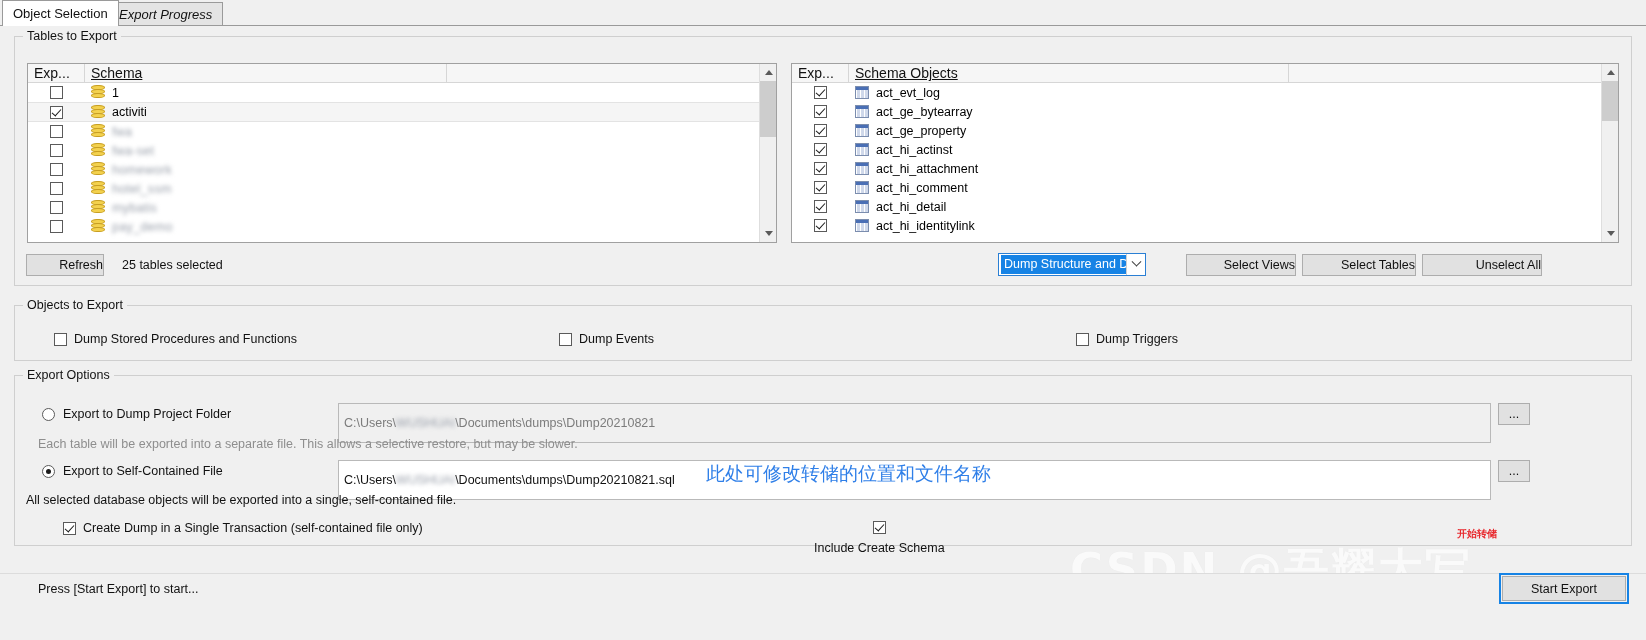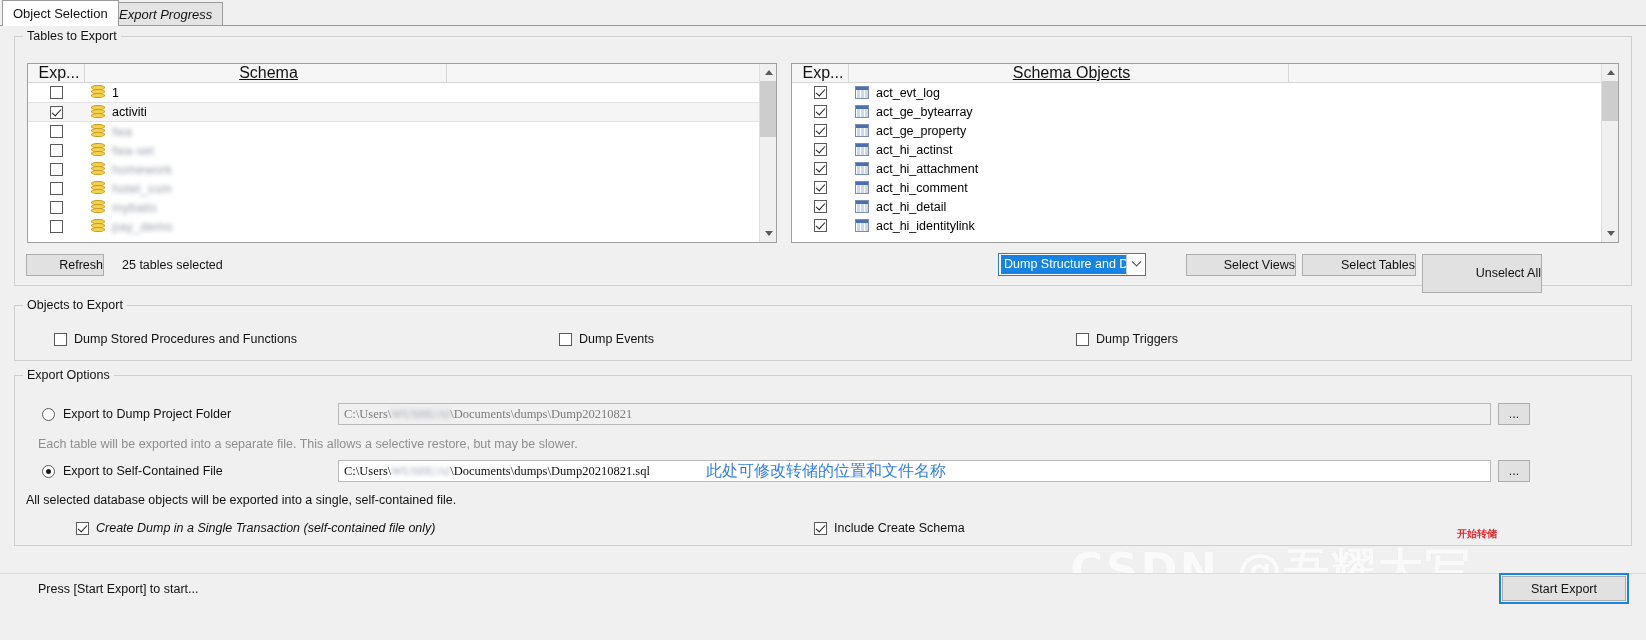--- a/index.html
+++ b/index.html
@@ -57,21 +57,21 @@
   }
   #list-schema  { left: 12px; top: 26px; width: 750px; height: 180px; }
   #list-objects { left: 776px; top: 26px; width: 828px; height: 180px; }
 
   .lb-header {
     position: relative; height: 19px; background: #f6f6f6;
     border-bottom: 1px solid #d6d6d6; display: flex;
   }
   .lb-hcell {
     position: relative; line-height: 18px; padding-left: 6px;
-    font-size: 16px; color: #111; white-space: nowrap; overflow: hidden; text-align: center;
+    font-size: 14px; color: #111; white-space: nowrap; overflow: hidden;
   }
   .lb-hcell + .lb-hcell { border-left: 1px solid #d6d6d6; text-decoration: underline; }
   .hc-exp { width: 56px; }
   .hc-name { flex: 1; }
   .hc-spacer { width: 330px; border-left: 1px solid #d6d6d6; }
 
   .lb-rows { position: relative; }
   .lb-row {
     display: flex; align-items: center; height: 19px;
     padding-left: 0; white-space: nowrap;
@@ -140,21 +140,21 @@
   
   .btn {
     position: absolute; background: #e1e1e1; border: 1px solid #adadad;
     font-size: 12.5px; color: #111; line-height: 1;
     display: flex; align-items: center; justify-content: flex-end;
     white-space: nowrap;
   }
   #btn-refresh      { left: 26px;   top: 254px; width: 78px;  height: 22px; }
   #btn-select-views { left: 1186px; top: 254px; width: 110px; height: 22px; }
   #btn-select-tables{ left: 1302px; top: 254px; width: 114px; height: 22px; }
-  #btn-unselect-all { left: 1422px; top: 254px; width: 120px; height: 39px; }
+  #btn-unselect-all { left: 1422px; top: 254px; width: 120px; height: 22px; }
 
   #tables-selected-count {
     position: absolute; left: 122px; top: 258px; font-size: 12.5px; color: #111;
   }
 
   
   #combo-dump-mode {
     position: absolute; left: 998px; top: 253px; width: 148px; height: 23px;
     border: 1px solid #2a7fd4; background: #fff; display: flex; align-items: flex-end;
   }
@@ -172,64 +172,64 @@
   }
 
   
   .cbrow {
     position: absolute; display: flex; align-items: center; gap: 7px;
     font-size: 12.5px; color: #111; white-space: nowrap; padding-left: 28px;
   }
   #cb-stored-proc { left: 26px;   top: 332px; }
   #cb-events      { left: 531px;  top: 332px; }
   #cb-triggers    { left: 1048px; top: 332px; }
-  #cb-single-tx   { left: 48px;   top: 521px; font-style: italic; }
-  #cb-create-schema{left: 786px;  top: 521px; }
+  #cb-single-tx   { left: 35px;   top: 521px; }
+  #cb-create-schema{left: 786px;  top: 521px; flex-direction: column; }
 
   
   .radiorow {
     position: absolute; display: flex; align-items: center; gap: 8px;
     font-size: 12.5px; color: #111; white-space: nowrap;
   }
   #rd-project-folder { left: 42px; top: 407px; }
   #rd-selfcontained  { left: 42px; top: 464px; }
   .rb {
     width: 13px; height: 13px; border: 1px solid #5a5a5a; border-radius: 50%;
     background: #fff; position: relative; flex: none;
   }
   .rb.checked:after {
     content: ""; position: absolute; left: 3px; top: 3px; width: 5px; height: 5px;
     border-radius: 50%; background: #1b1b1b;
   }
 
   
   .pathfield {
-    position: absolute; height: 22px; border: 1px solid #b9b9b9;
+    position: absolute; height: 40px; border: 1px solid #b9b9b9;
     display: flex; align-items: center; padding-left: 5px; font-size: 12.5px;
-    white-space: nowrap; overflow: hidden; font-family: Liberation Serif, serif;
+    white-space: nowrap; overflow: hidden;
   }
   #path-folder { left: 338px; top: 403px; width: 1153px; background: #f0f0f0; color: #7c7c7c; }
   #path-file   { left: 338px; top: 460px; width: 1153px; background: #ffffff; color: #111; }
   .blurname { filter: blur(2.2px); color: #9aa0ab; }
 
   .dots {
     position: absolute; width: 32px; height: 22px; background: #e1e1e1;
     border: 1px solid #adadad; font-size: 12.5px; color: #111;
     display: flex; align-items: center; justify-content: center;
   }
   #dots-folder { left: 1498px; top: 403px; }
   #dots-file   { left: 1498px; top: 460px; }
 
   .helptext { position: absolute; font-size: 12.5px; white-space: nowrap; }
   #help-folder { left: 38px; top: 437px; color: #8e8e8e; }
   #help-file   { left: 26px; top: 493px; color: #111; }
 
   
   .anno-blue {
-    position: absolute; left: 706px; top: 461px; font-size: 16px; color: #2f7fe8;
+    position: absolute; left: 706px; top: 461px; font-size: 19px; color: #2f7fe8;
     font-family: "DejaVu Sans", sans-serif; white-space: nowrap; font-weight: 500; text-align: right;
   }
   .anno-red {
     position: absolute; left: 1457px; top: 527px; font-size: 10px; color: #e8282d;
     font-family: "DejaVu Sans", sans-serif; white-space: nowrap; font-weight: 700;
   }
 
   
   .watermark {
     position: absolute; left: 1070px; top: 540px;

